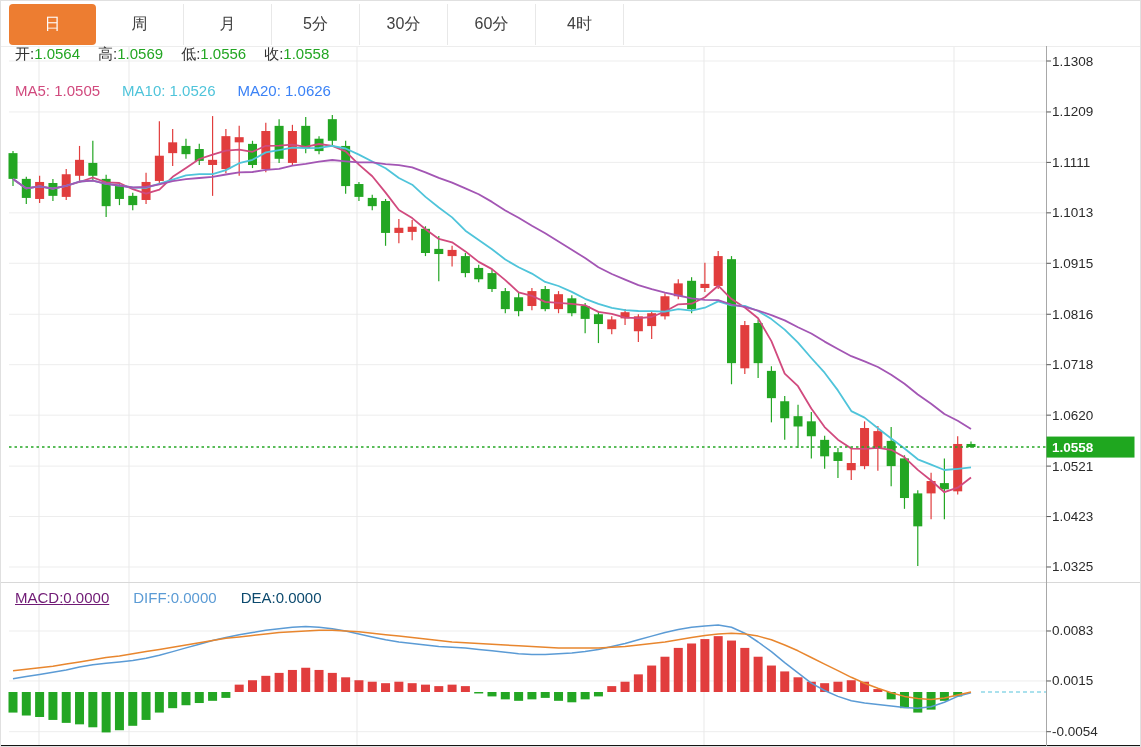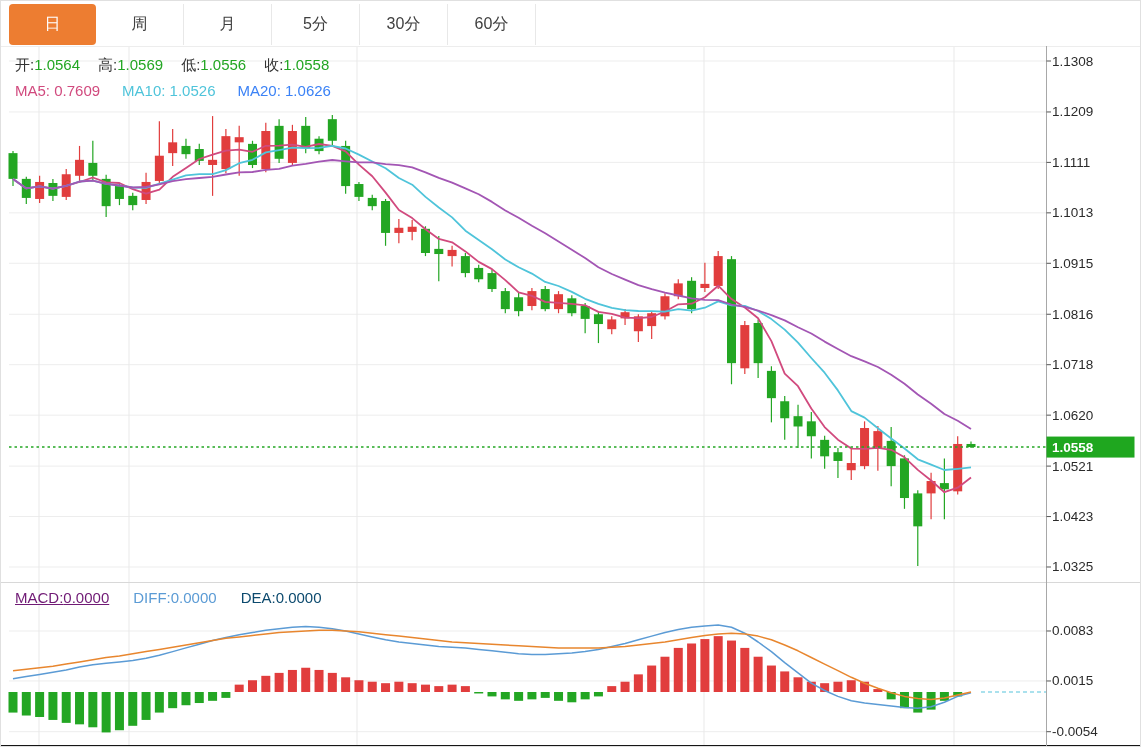--- a/index.html
+++ b/index.html
@@ -4,21 +4,21 @@
 <title>Candlestick Chart</title>
 <style>
   html,body{margin:0;padding:0;background:#fff;}
   .app{position:relative;width:1141px;height:747px;background:#fff;border:1px solid #e0e0e0;
        box-sizing:border-box;overflow:hidden;font-family:"Liberation Sans","DejaVu Sans",sans-serif;}
   .toolbar{position:absolute;top:3px;left:8px;display:flex;z-index:5;}
   .tf-btn{width:87px;height:41px;display:flex;align-items:center;justify-content:center;
           font-size:16px;color:#404040;background:#fff;border-right:1px solid #e8e8e8;cursor:pointer;}
   .tf-btn.active{background:#ed7d31;color:#fff;border-radius:4px;border-right:none;}
   .overlay{position:absolute;z-index:4;white-space:nowrap;font-size:15px;}
-  .ohlc-row{left:14px;top:55px;}
+  .ohlc-row{left:14px;top:44px;}
   .ohlc-row .lbl{color:#333;}
   .ohlc-row .val{color:#23a623;margin-right:18px;}
   .ma-row{left:14px;top:81px;}
   .ma-row .pair{margin-right:22px;}
   .ma5{color:#d14a7e;} .ma10{color:#4fc4da;text-align:right;} .ma20{color:#3b82f6;}
   .macd-row{left:14px;top:588px;}
   .macd-row .pair{margin-right:24px;}
   .c-macd{color:#701a75;text-decoration:underline;} .c-diff{color:#5b9bd5;} .c-dea{color:#0c4a6e;}
   svg{position:absolute;left:0;top:0;z-index:1;}
 </style>
@@ -27,28 +27,29 @@
 
 <div class="app">
 
   <div class="toolbar">
       <div class="tf-btn active">日</div>
       <div class="tf-btn">周</div>
       <div class="tf-btn">月</div>
       <div class="tf-btn">5分</div>
       <div class="tf-btn">30分</div>
       <div class="tf-btn">60分</div>
+      <div class="tf-btn">4时</div>
     </div>
 
   <div class="overlay ohlc-row">
     <span class="lbl">开:</span><span class="val">1.0564</span><span class="lbl">高:</span><span class="val">1.0569</span><span class="lbl">低:</span><span class="val">1.0556</span><span class="lbl">收:</span><span class="val">1.0558</span>
   </div>
 
   <div class="overlay ma-row">
-    <span class="pair ma5"><span>MA5:</span> <span>0.7609</span></span><span class="pair ma10"><span>MA10:</span> <span>1.0526</span></span><span class="pair ma20"><span>MA20:</span> <span>1.0626</span></span>
+    <span class="pair ma5"><span>MA5:</span> <span>1.0505</span></span><span class="pair ma10"><span>MA10:</span> <span>1.0526</span></span><span class="pair ma20"><span>MA20:</span> <span>1.0626</span></span>
   </div>
 
   <div class="overlay macd-row">
     <span class="pair c-macd"><span>MACD:</span><span>0.0000</span></span><span class="pair c-diff"><span>DIFF:</span><span>0.0000</span></span><span class="pair c-dea"><span>DEA:</span><span>0.0000</span></span>
   </div>
 
   <svg id="chart" width="1141" height="747">
       <line x1="0" y1="45.5" x2="1141" y2="45.5" stroke="#ededed"></line>
       <line x1="8" y1="60" x2="1045" y2="60" stroke="#ededed"></line>
       <line x1="8" y1="110.9602500000001" x2="1045" y2="110.9602500000001" stroke="#ededed"></line>

